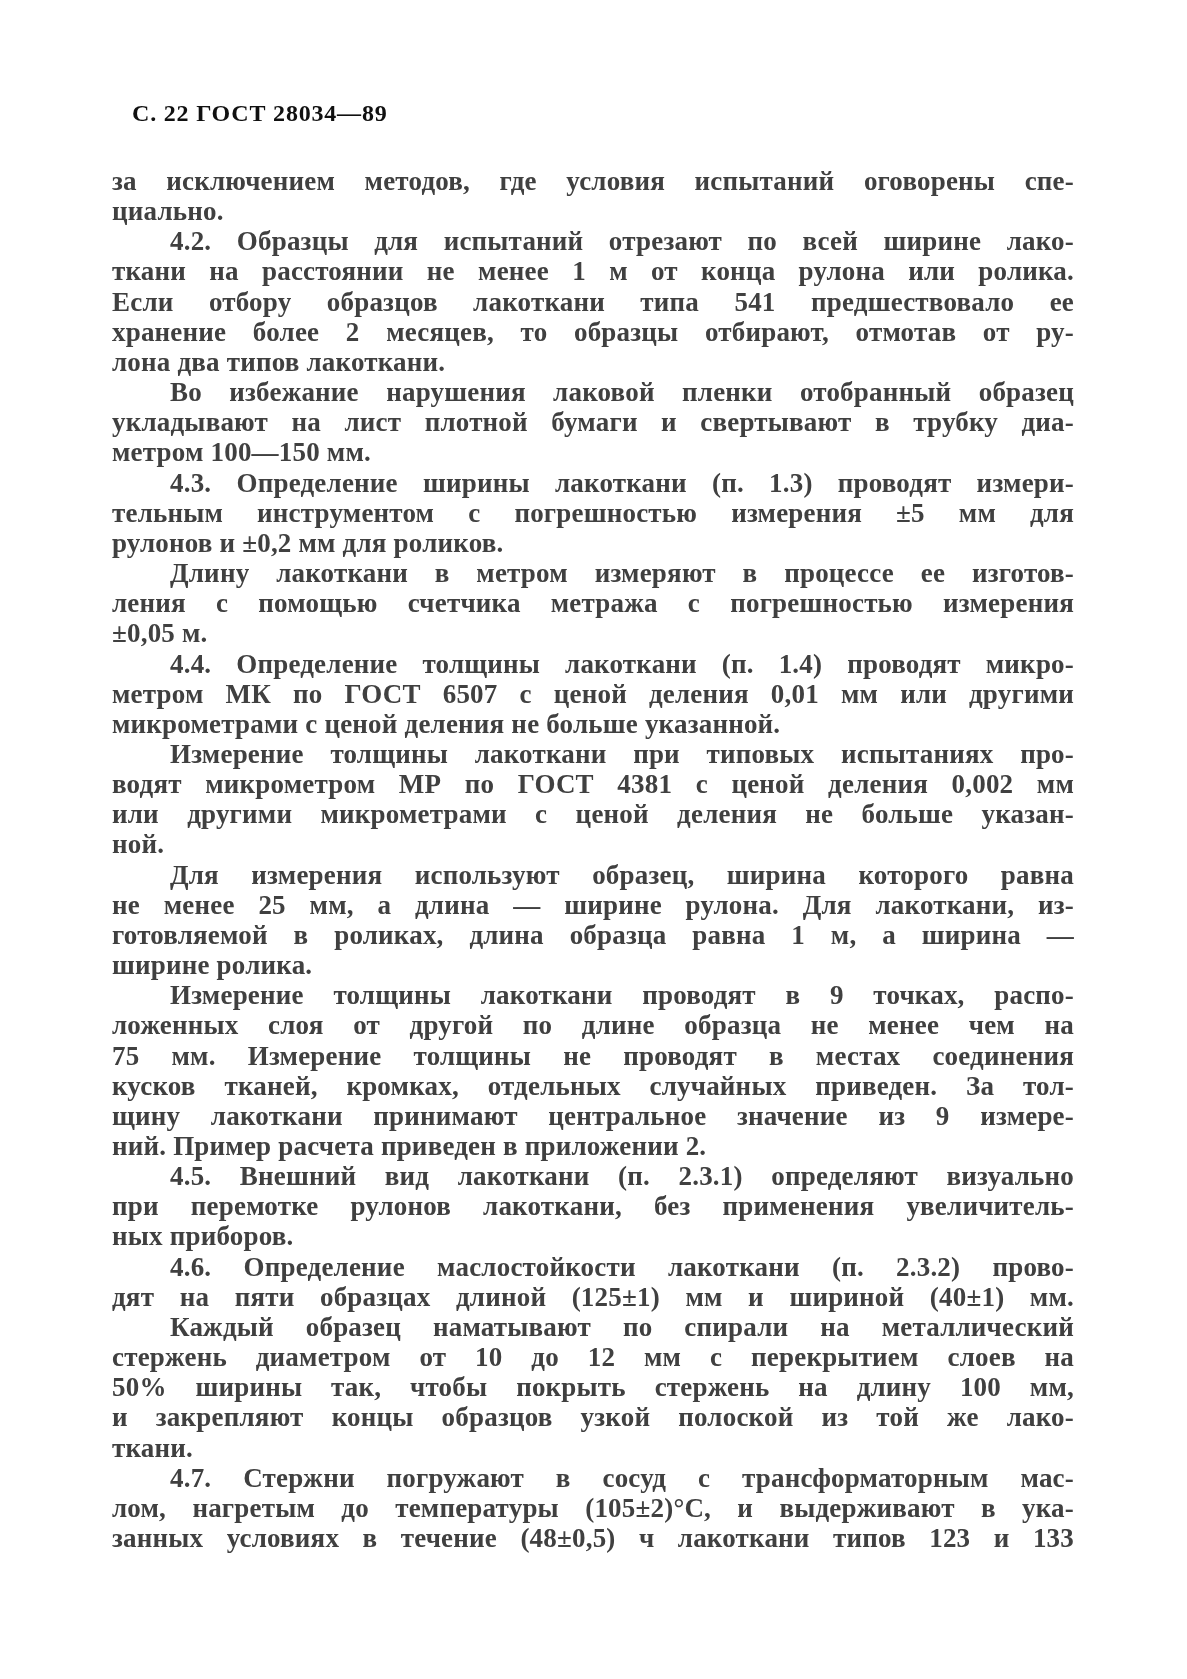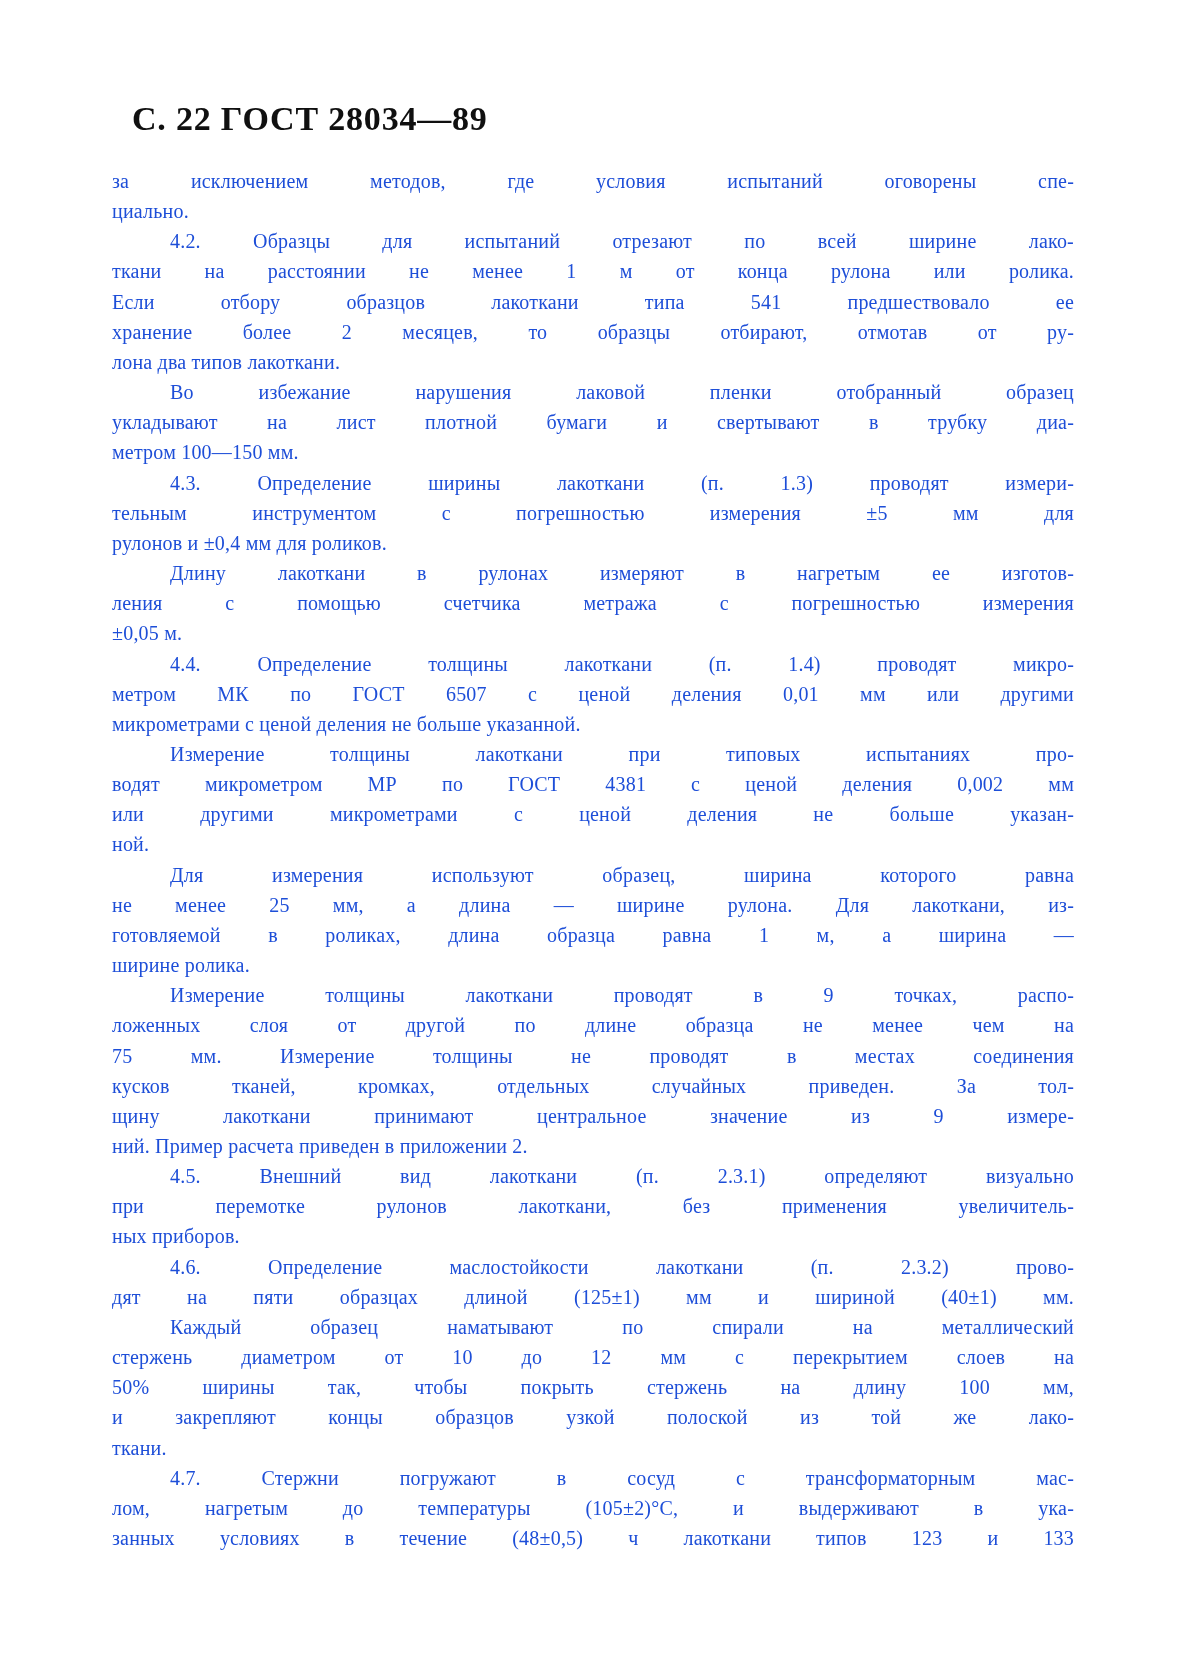--- a/index.html
+++ b/index.html
@@ -14,34 +14,35 @@
   }
   .page {
     position: absolute;
     inset: 0;
     background: #ffffff;
   }
   .page-header {
     position: absolute;
     left: 132px;
     top: 100px;
-    font-size: 34px;
+    font-size: 24px;
     font-weight: 700;
     letter-spacing: 0.8px;
     white-space: nowrap;
     color: #101010;
   }
   .page-body {
     position: absolute;
     left: 112px;
     top: 166px;
     width: 962px;
-    font-size: 20px;
+    font-size: 27px;
     line-height: 30.15px;
-    color: #1d4ed8;
+    color: #404040;
+    font-weight: bold;
   }
   .para { margin: 0; padding: 0; }
   .line {
     text-align: justify;
     text-align-last: justify;
     letter-spacing: 0.2px;
   }
   .line.endline {
     text-align: left;
     text-align-last: left;
@@ -68,24 +69,24 @@
         <div class="line endline">лона два типов лакоткани.</div>
       </div>
       <div class="para indent">
         <div class="line">Во избежание нарушения лаковой пленки отобранный образец</div>
         <div class="line">укладывают на лист плотной бумаги и свертывают в трубку диа-</div>
         <div class="line endline">метром 100—150 мм.</div>
       </div>
       <div class="para indent">
         <div class="line">4.3. Определение ширины лакоткани (п. 1.3) проводят измери-</div>
         <div class="line">тельным инструментом с погрешностью измерения ±5 мм для</div>
-        <div class="line endline">рулонов и ±0,4 мм для роликов.</div>
+        <div class="line endline">рулонов и ±0,2 мм для роликов.</div>
       </div>
       <div class="para indent">
-        <div class="line">Длину лакоткани в рулонах измеряют в нагретым ее изготов-</div>
+        <div class="line">Длину лакоткани в метром измеряют в процессе ее изготов-</div>
         <div class="line">ления с помощью счетчика метража с погрешностью измерения</div>
         <div class="line endline">±0,05 м.</div>
       </div>
       <div class="para indent">
         <div class="line">4.4. Определение толщины лакоткани (п. 1.4) проводят микро-</div>
         <div class="line">метром МК по ГОСТ 6507 с ценой деления 0,01 мм или другими</div>
         <div class="line endline">микрометрами с ценой деления не больше указанной.</div>
       </div>
       <div class="para indent">
         <div class="line">Измерение толщины лакоткани при типовых испытаниях про-</div>

